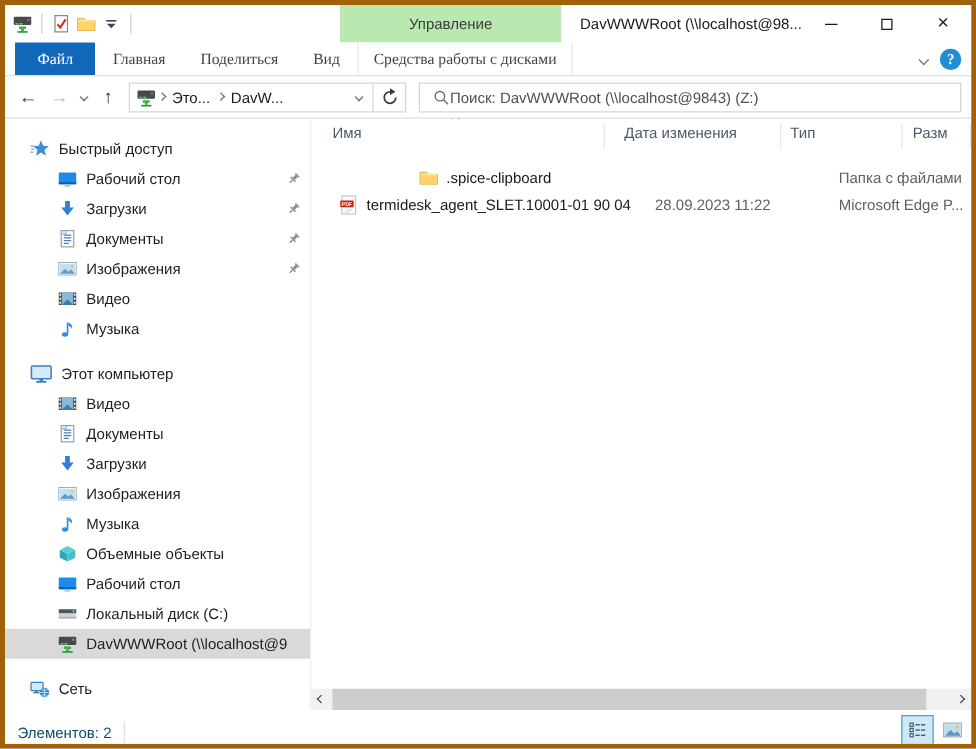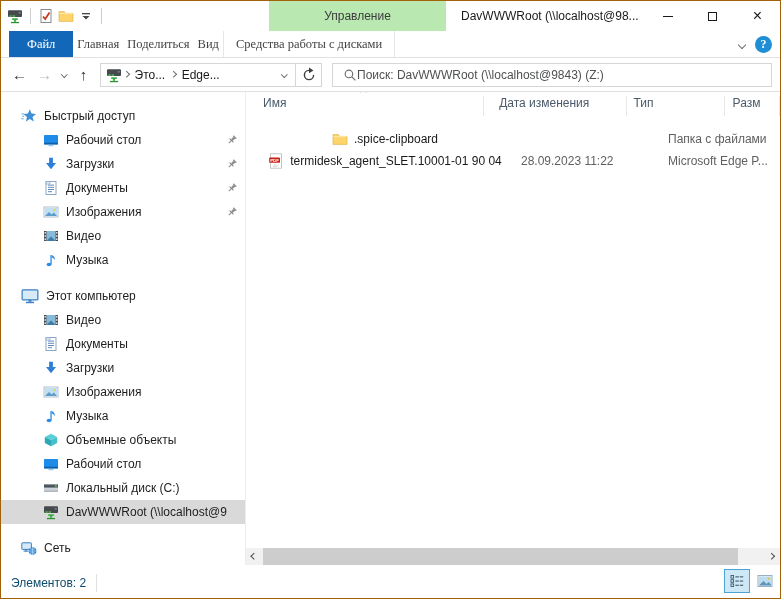--- a/index.html
+++ b/index.html
@@ -1,35 +1,35 @@
 <!DOCTYPE html>
 <html><head>
 <meta charset="utf-8">
 <style>
   * { margin:0; padding:0; box-sizing:border-box; }
   html,body { background:#fff; }
   body { font-family:"Liberation Sans", sans-serif; font-size:12px; color:#222; }
-  .window { position:relative; width:781px; height:599px; background:#fff; border:1px solid #a16207; overflow:hidden; }
+  .window { position:relative; width:781px; height:599px; background:#fff; border:4px solid #a16207; overflow:hidden; }
 
   
   .titlebar { position:relative; height:30px; background:#fff; }
   .qat { position:absolute; left:6px; top:0; height:30px; display:flex; align-items:center; gap:4px; }
   .qat-sep { width:1px; height:16px; background:#cfcfcf; margin:0 3px; }
   .qat .ico { cursor:default; }
   .ctx-title-tab { position:absolute; left:268px; top:0; width:177px; height:30px; background:#b9e9b1; color:#3c3c3c; text-align:center; line-height:30px; font-size:12px; }
   .win-title { position:absolute; left:460px; top:0; line-height:30px; font-size:12px; color:#1a1a1a; white-space:nowrap; }
   .win-controls { position:absolute; right:0; top:0; height:30px; display:flex; }
   .win-btn { width:45px; height:30px; display:flex; align-items:center; justify-content:center; }
   .glyph-min { width:10px; height:1px; background:#1a1a1a; display:inline-block; }
   .glyph-max { width:9px; height:9px; border:1px solid #1a1a1a; display:inline-block; }
   .glyph-close { font-size:16px; color:#1a1a1a; line-height:1; }
 
   
   .tabs-row { position:relative; height:27px; border-bottom:1px solid #e1e1e1; display:flex; align-items:stretch; padding-left:8px; background:#fff;font-family:Liberation Serif, serif; }
-  .rtab { padding:0 4px; display:flex; align-items:center; color:#444; font-size:12.5px; white-space:nowrap; }
+  .rtab { padding:0 14px; display:flex; align-items:center; color:#444; font-size:12.5px; white-space:nowrap; }
   .rtab.active { background:#1267b8; color:#fff; padding:0 18px; }
   .rtab.ctx { border-left:1px solid #e6e6e6; border-right:1px solid #e6e6e6; padding:0 12px; }
   .tabs-right { position:absolute; right:8px; top:0; height:27px; display:flex; align-items:center; gap:10px; }
   .help-badge { width:17px; height:17px; border-radius:50%; background:#1e8fd5; color:#fff; font-size:12px; font-weight:bold; display:flex; align-items:center; justify-content:center; }
 
   
   .address-row { height:34px; border-bottom:1px solid #e1e1e1; display:flex; align-items:center; padding:0 8px 0 6px; background:#fff; }
   .nav-btn { width:25px; height:24px; display:flex; align-items:center; justify-content:center; font-size:15px; color:#333; }
   .nav-btn.disabled { color:#b8b8b8; }
   .nav-btn.small { width:14px; }
@@ -175,21 +175,21 @@
             <rect x="2.4" y="7.4" width="2.4" height="1.3" fill="#57c84f"></rect>
             <rect x="5.6" y="7.4" width="2.4" height="1.3" fill="#57c84f"></rect>
             <rect x="11.6" y="4" width="2.2" height="1.6" fill="#767c82"></rect>
             <path d="M5.2 10.2 h5.6 v1.9 h-1.7 v1.6 h-2.2 v-1.6 H5.2 Z" fill="#3fae46"></path>
             <rect x="3.9" y="13.9" width="8.2" height="1.3" fill="#2f8f36"></rect>
           </svg>
         </span>
       <span class="chev right sm crumb-sep"></span>
       <span class="crumb">Это...</span>
       <span class="chev right sm crumb-sep"></span>
-      <span class="crumb">Edge...</span>
+      <span class="crumb">DavW...</span>
       <span class="crumb-tail">
         <span class="crumb-dd">
             <span class="chev down sm"></span>
           </span>
         <span class="refresh-btn">
             <span class="ico">
               <svg viewBox="0 0 16 16">
                 <path d="M12.6 8 A4.6 4.6 0 1 1 8 3.4" fill="none" stroke="#3c3c3c" stroke-width="1.4"></path>
                 <path d="M8 0.6 L12.4 3.4 L8 6.2 Z" fill="#3c3c3c"></path>
               </svg>

